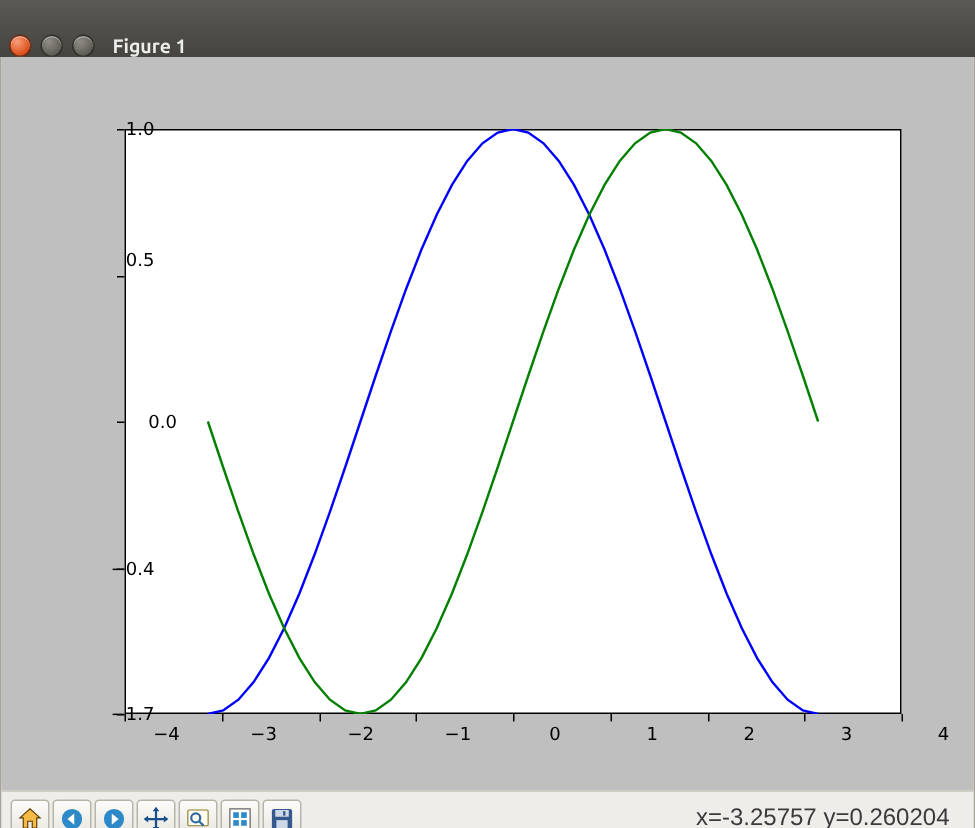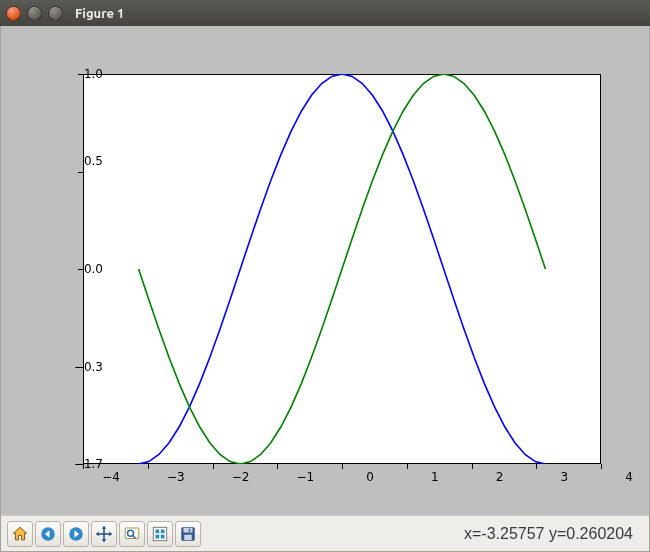--- a/index.html
+++ b/index.html
@@ -4,23 +4,23 @@
 <style>
   * { box-sizing: border-box; }
   html, body { margin: 0; padding: 0; }
   body {
     width: 650px; height: 552px;
     font-family: "Ubuntu", "DejaVu Sans", sans-serif;
     background: #f2f1f0;
     overflow: hidden;
   }
   .titlebar {
-    height: 26px;
+    height: 38px;
     background: linear-gradient(#5a5955, #45443f);
-    display: flex; align-items: center;
+    display: flex; align-items: flex-end;
     padding: 0 6px;
     gap: 6px;
   }
   .tb-buttons { display: flex; gap: 6px; }
   .tb-btn {
     width: 15px; height: 15px; border-radius: 50%;
     border: 1px solid rgba(0,0,0,.5);
     box-shadow: inset 0 1px 0 rgba(255,255,255,.35);
   }
   .tb-close { background: radial-gradient(circle at 35% 30%, #f79e7c, #e15a27 60%, #b2380c); }
@@ -111,23 +111,23 @@
       <div class="tick-label xtick" style="left: 405.75px; top: 444px;">1</div>
       <div class="tick-mark" style="left: 470.5px; top: 438px; width: 1px; height: 5px;"></div>
       <div class="tick-label xtick" style="left: 470.5px; top: 444px;">2</div>
       <div class="tick-mark" style="left: 535.25px; top: 438px; width: 1px; height: 5px;"></div>
       <div class="tick-label xtick" style="left: 535.25px; top: 444px;">3</div>
       <div class="tick-mark" style="left: 600px; top: 438px; width: 1px; height: 5px;"></div>
       <div class="tick-label xtick" style="left: 600px; top: 444px;">4</div>
       <div class="tick-mark" style="top: 438px; left: 77px; height: 1px; width: 5px;"></div>
       <div class="tick-label ytick" style="top: 438px; left: 42px; width: 32px;">−1.7</div>
       <div class="tick-mark" style="top: 340.5px; left: 77px; height: 1px; width: 5px;"></div>
-      <div class="tick-label ytick" style="top: 340.5px; left: 42px; width: 32px;">−0.3</div>
+      <div class="tick-label ytick" style="top: 340.5px; left: 42px; width: 32px;">−0.4</div>
       <div class="tick-mark" style="top: 243px; left: 77px; height: 1px; width: 5px;"></div>
-      <div class="tick-label ytick" style="top: 243px; left: 42px; width: 32px;">0.0</div>
+      <div class="tick-label ytick" style="top: 243px; left: 57px; width: 32px;">0.0</div>
       <div class="tick-mark" style="top: 145.5px; left: 77px; height: 1px; width: 5px;"></div>
       <div class="tick-label ytick" style="top: 135px; left: 42px; width: 32px;">0.5</div>
       <div class="tick-mark" style="top: 48px; left: 77px; height: 1px; width: 5px;"></div>
       <div class="tick-label ytick" style="top: 48px; left: 42px; width: 32px;">1.0</div>
       <svg class="curves" width="648" height="488">
         <defs>
           <clipPath id="axclip">
             <rect x="82" y="48" width="518" height="390"></rect>
           </clipPath>
         </defs>

